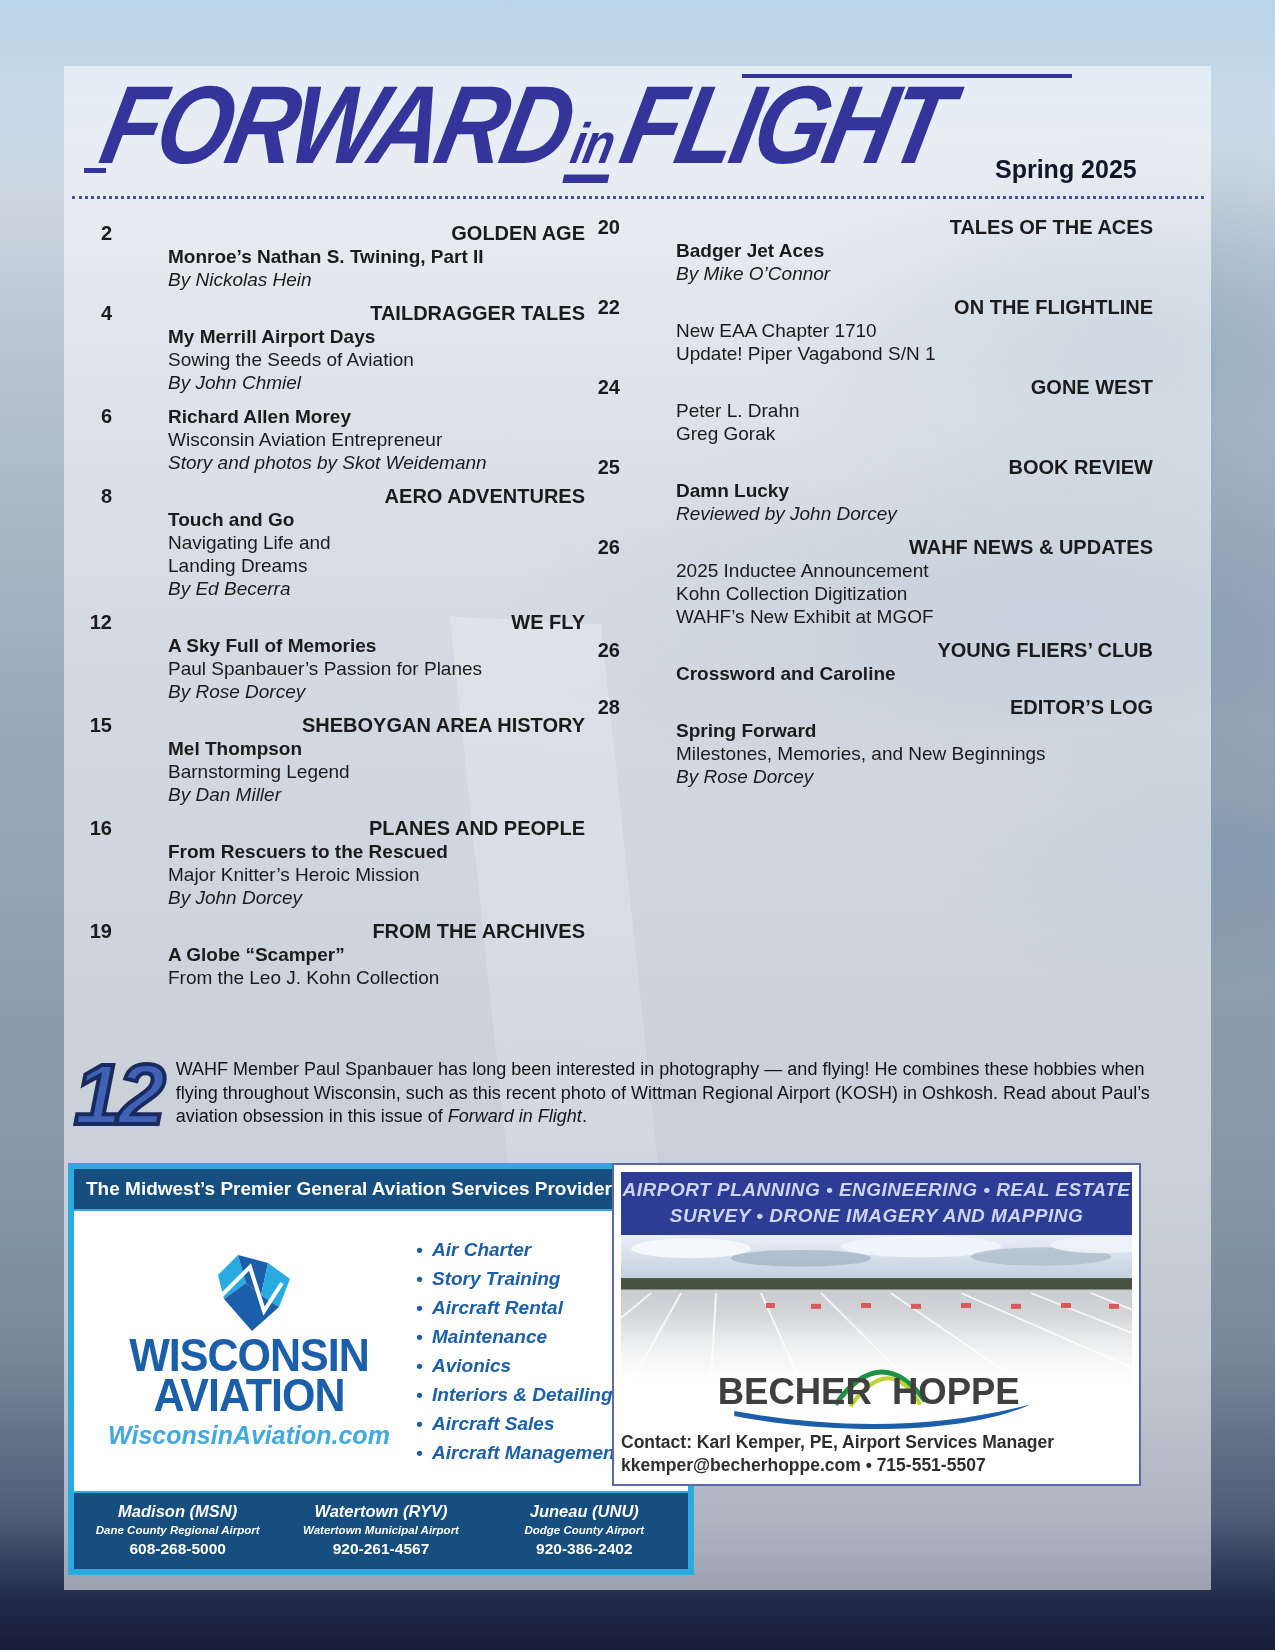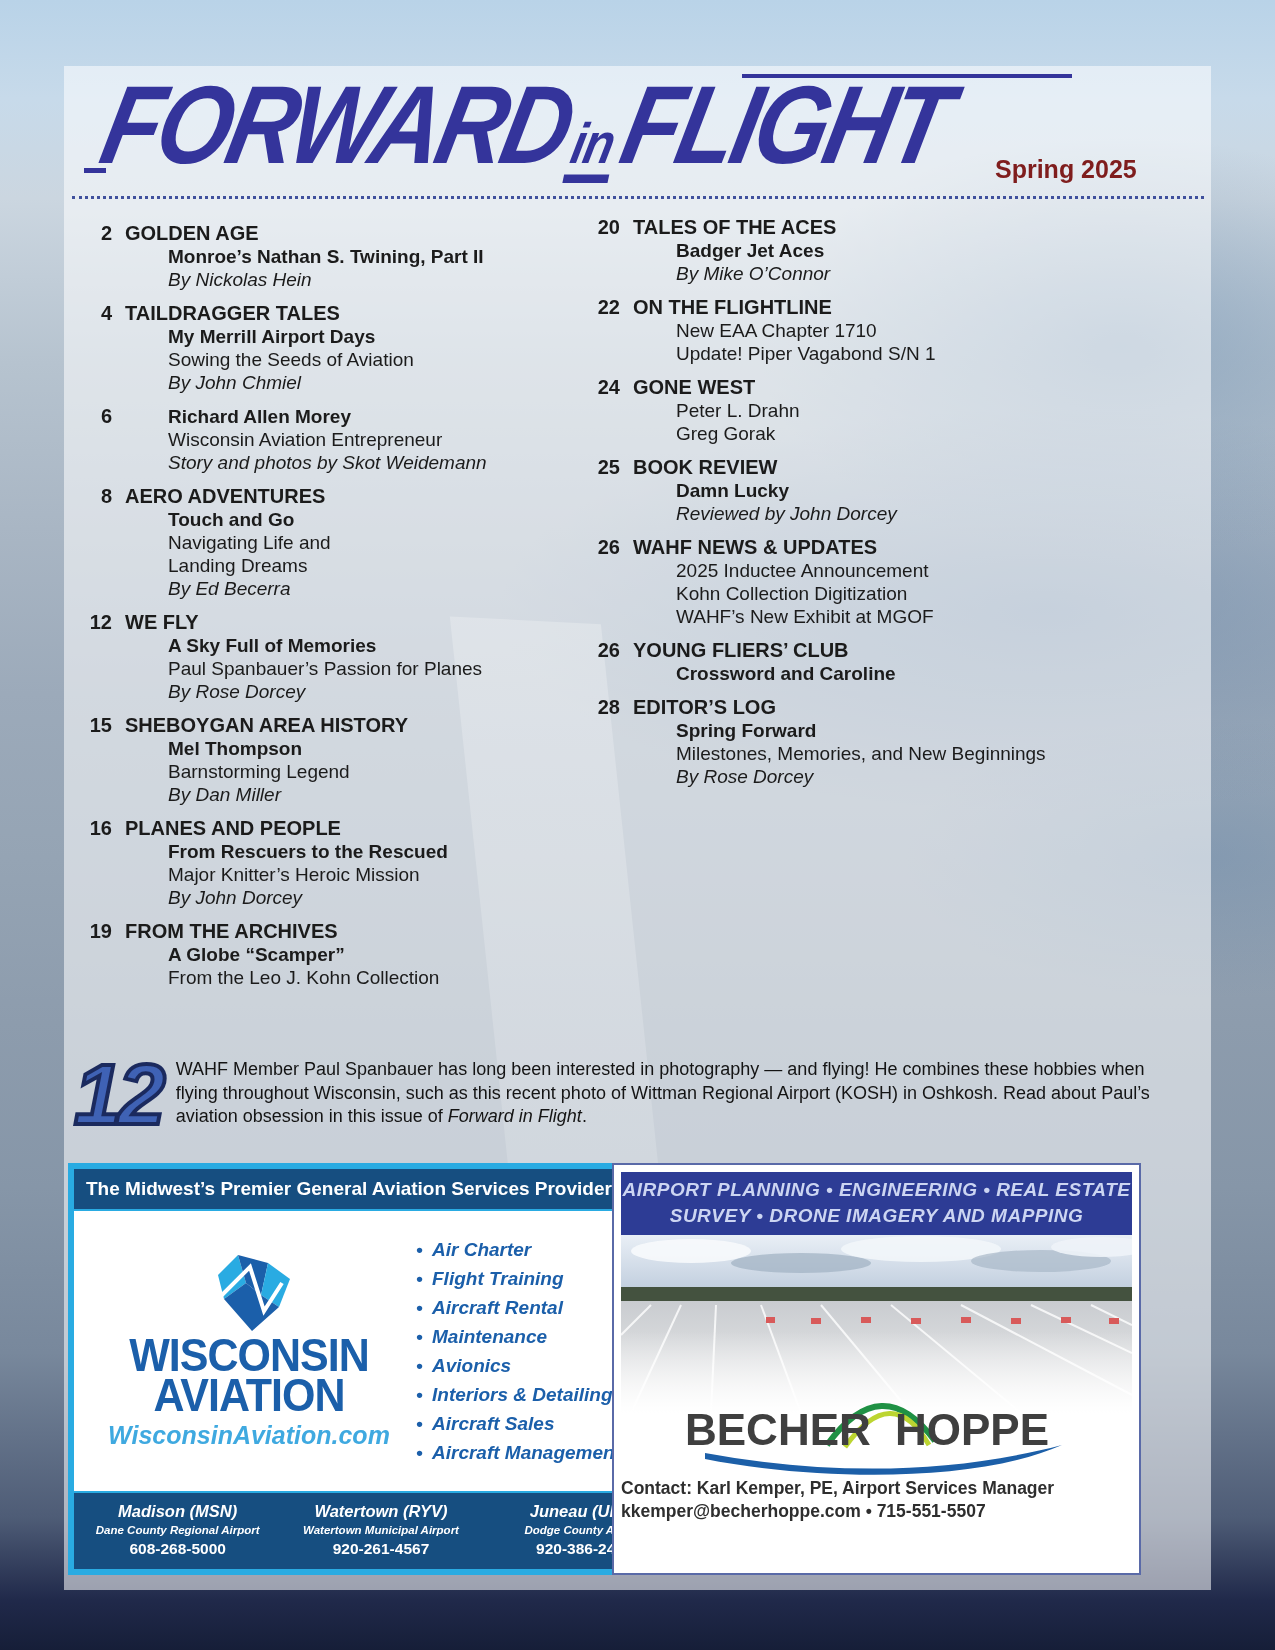--- a/index.html
+++ b/index.html
@@ -38,32 +38,32 @@
     transform:skewX(-12deg) scale(1.22,1.42); transform-origin:left center;
     letter-spacing:-3px;
   }
   .logo .big { font-size:78px; }
   .logo .small {
     font-size:40px; letter-spacing:-1px;
     border-bottom:6px solid #34349b; padding:0 2px 0 2px; margin:0 4px;
   }
   .logo-topline { position:absolute; left:742px; top:74px; width:330px; height:4px; background:#34349b; }
   .logo-leaddash { position:absolute; left:84px; top:168px; width:22px; height:5px; background:#34349b; }
-  .issue-date { position:absolute; left:995px; top:155px; width:216px; font-size:25px; font-weight:bold; color:#7f1d1d; }
+  .issue-date { position:absolute; left:995px; top:155px; width:216px; font-size:25px; font-weight:bold; color:#0f172a; }
   .dotted-rule { position:absolute; left:72px; top:196px; width:1132px; border-top:3px dotted #23368f; opacity:.85; }
 
   
   .toc-col { position:absolute; color:#1b1b1b; }
   .toc-left  { left:80px;  top:222px; width:505px; }
   .toc-right { left:588px; top:216px; width:565px; }
   .entry { display:flex; margin-bottom:11px; }
   .entry .num { width:32px; text-align:right; margin-right:13px; font-weight:bold; font-size:20px; line-height:23px; }
   .entry .body { flex:1; }
   .t-line { font-size:19px; line-height:23px; }
-  .t-head { font-weight:bold; font-size:20px; }
+  .t-head { font-weight:bold; font-size:20px;text-align:right; }
   .t-sub { padding-left:43px; }
   .b { font-weight:bold; }
   .i { font-style:italic; }
 
   
   .callout { position:absolute; left:74px; top:1052px; width:1080px; display:flex; align-items:flex-start; }
   .big-num {
     font-size:86px; font-weight:bold; font-style:italic; line-height:84px;
     color:#3f62b5; -webkit-text-stroke:4px #1b2a5e; letter-spacing:-4px;
     flex:0 0 78px;
@@ -92,21 +92,21 @@
   }
   .wi-services li::before { content:"•"; position:absolute; left:2px; }
   .wi-footer { background:#164e80; display:flex; padding:8px 2px 10px 2px; margin-top:2px; }
   .wi-loc { flex:1; text-align:center; color:#fff; }
   .wi-loc .city { font-weight:bold; font-style:italic; font-size:16.5px; line-height:21px; }
   .wi-loc .airport { font-weight:bold; font-style:italic; font-size:11.5px; line-height:16px; }
   .wi-loc .phone { font-weight:bold; font-size:15.5px; line-height:21px; }
 
   
   .ad-bh {
-    position:absolute; left:612px; top:1163px; width:529px; height:412px;
+    position:absolute; left:612px; top:1163px; width:529px; height:323px;
     background:#fff; border:2px solid #5a6aa8; padding:7px; display:flex; flex-direction:column;
   }
   .bh-bar {
     background:#2d3c95; color:#ccd5f2; font-style:italic; font-weight:bold;
     text-align:center; font-size:19px; line-height:26px; padding:5px 0 6px 0; letter-spacing:.5px;
   }
   .bh-photo { display:block; width:100%; height:178px; }
   .bh-logo { display:block; margin:-30px auto 0 auto; position:relative; z-index:2; }
   .bh-contact { text-align:left; color:#2e2e2e; font-weight:bold; font-size:17.5px; line-height:23px; margin-top:2px; }
 </style>
@@ -289,21 +289,21 @@
         <polygon points="18,46 40,30 55,42 73,54 46,78" fill="#1b5faa"></polygon>
         <polyline points="14,44 44,14 58,58 76,30" fill="none" stroke="#ffffff" stroke-width="4"></polyline>
       </svg>
       <div class="wi-name">WISCONSIN</div>
       <div class="wi-name">AVIATION</div>
       <div class="wi-url">WisconsinAviation.com</div>
     </div>
     <div class="wi-services">
       <ul>
         <li>Air Charter</li>
-        <li>Flight Training</li>
+        <li>Story Training</li>
         <li>Aircraft Rental</li>
         <li>Maintenance</li>
         <li>Avionics</li>
         <li>Interiors &amp; Detailing</li>
         <li>Aircraft Sales</li>
         <li>Aircraft Management</li>
       </ul>
     </div>
   </div>
   <div class="wi-footer">

